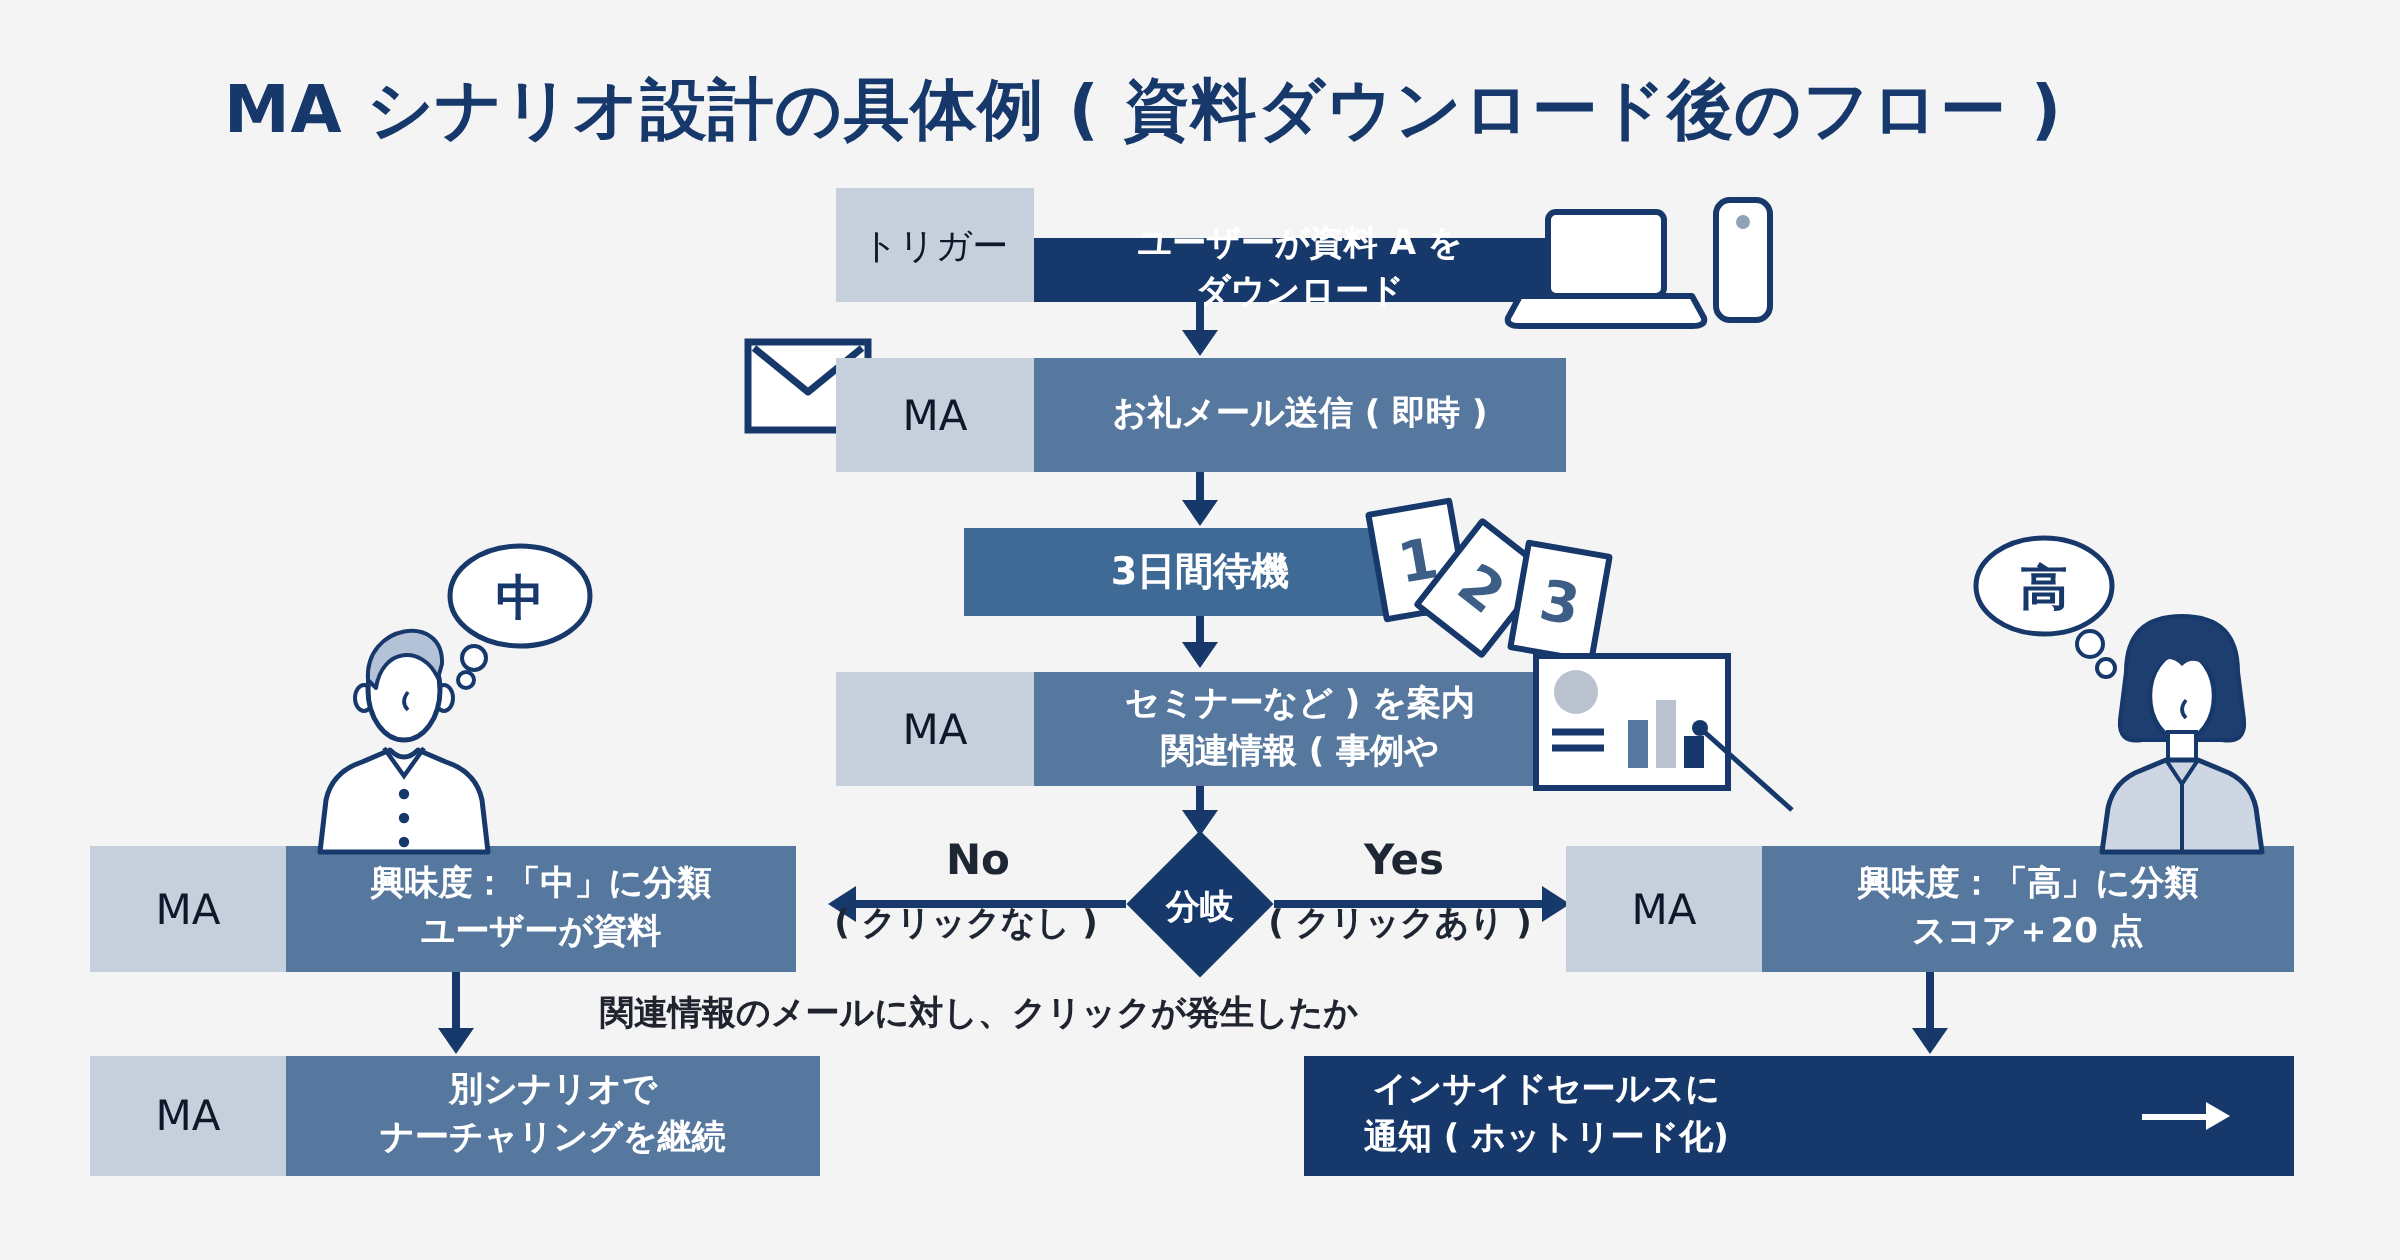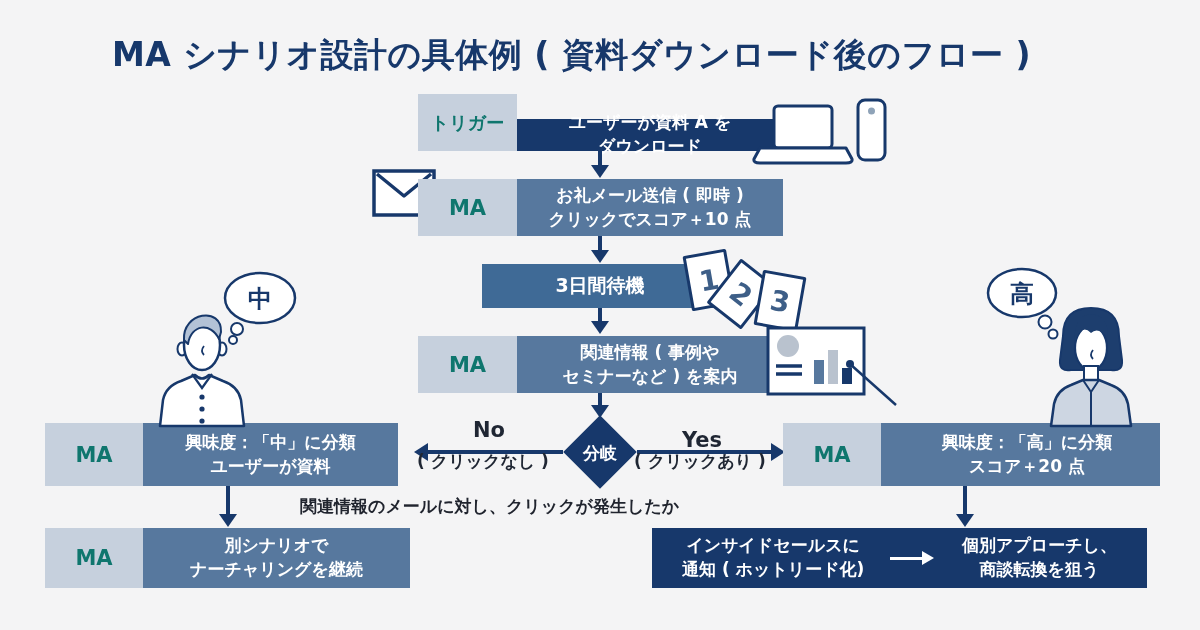--- a/index.html
+++ b/index.html
@@ -9,21 +9,21 @@
     font-family:"DejaVu Sans","Liberation Sans",sans-serif;
     position:relative;overflow:hidden;
   }
   .stage{position:absolute;left:0;top:0;width:1200px;height:630px;}
   .title{
     position:absolute;left:0;top:33px;width:1143px;text-align:center;
     font-size:33px;font-weight:bold;color:#17386b;letter-spacing:.5px;
   }
   .row{position:absolute;display:flex;}
   .lbl{
-    background:#c6d0dd;color:#0f766e;font-weight:bold;font-size:21px;
+    background:#c6d0dd;color:#0f172a;font-weight:normal;font-size:21px;
     display:flex;align-items:center;justify-content:center;
   }
   .lbl.small{font-size:18px;}
   .cnt{
     background:#57789e;color:#fff;font-weight:bold;font-size:17px;
     display:flex;flex-direction:column;align-items:center;justify-content:center;
     line-height:1.4;text-align:center;
   }
   .cnt.navy{background:#17386b;}
   .wait-box{
@@ -110,21 +110,20 @@
 
   <svg style="left:372px;top:168px;" width="64" height="50" viewBox="0 0 64 50">
     <rect x="2" y="3" width="60" height="44" fill="#ffffff" stroke="#17386b" stroke-width="3.5"></rect>
     <path d="M 5 6 L 32 28 L 59 6" fill="none" stroke="#17386b" stroke-width="3.5" stroke-linejoin="round"></path>
   </svg>
 
   <div class="row" style="left:418px;top:179px;height:57px;">
     <div class="lbl" style="width:99px;">MA</div>
     <div class="cnt" style="width:266px;">
       <span>お礼メール送信 ( 即時 )</span>
-      <span>クリックでスコア＋10 点</span>
     </div>
   </div>
 
   <div>
     <div class="vline" style="left:598px;top:236px;height:15px;"></div>
     <div class="head-down" style="left:591px;top:250px;"></div>
   </div>
 
   <div class="wait-box">3日間待機</div>
 
@@ -133,22 +132,22 @@
   <div class="card" style="left:758px;top:273px;transform:rotate(10deg);">3</div>
 
   <div>
     <div class="vline" style="left:598px;top:308px;height:14px;"></div>
     <div class="head-down" style="left:591px;top:321px;"></div>
   </div>
 
   <div class="row" style="left:418px;top:336px;height:57px;">
     <div class="lbl" style="width:99px;">MA</div>
     <div class="cnt" style="width:266px;">
+      <span>セミナーなど ) を案内</span>
       <span>関連情報 ( 事例や</span>
-      <span>セミナーなど ) を案内</span>
     </div>
   </div>
 
   <svg style="left:766px;top:326px;" width="136" height="84" viewBox="0 0 136 84">
     <rect x="2" y="2" width="96" height="66" fill="#ffffff" stroke="#17386b" stroke-width="3"></rect>
     <circle cx="22" cy="20" r="11" fill="#b9c2ce"></circle>
     <line x1="10" y1="40" x2="36" y2="40" stroke="#17386b" stroke-width="3.5"></line>
     <line x1="10" y1="48" x2="36" y2="48" stroke="#17386b" stroke-width="3.5"></line>
     <rect x="48" y="34" width="10" height="24" fill="#57789e"></rect>
     <rect x="62" y="24" width="10" height="34" fill="#b9c2ce"></rect>
@@ -171,21 +170,21 @@
     <div class="hline" style="left:428px;top:450px;width:135px;"></div>
     <div class="head-left" style="left:414px;top:443px;"></div>
   </div>
   <div class="yn big" style="left:439px;top:418px;width:100px;">No</div>
   <div class="yn sub" style="left:393px;top:450px;width:180px;">( クリックなし )</div>
 
   <div>
     <div class="hline" style="left:637px;top:450px;width:134px;"></div>
     <div class="head-right" style="left:771px;top:443px;"></div>
   </div>
-  <div class="yn big" style="left:652px;top:428px;width:100px;">Yes</div>
+  <div class="yn big" style="left:652px;top:418px;width:100px;">Yes</div>
   <div class="yn sub" style="left:610px;top:450px;width:180px;">( クリックあり )</div>
 
   <div class="caption">関連情報のメールに対し、クリックが発生したか</div>
 
   <div class="row" style="left:45px;top:423px;height:63px;">
     <div class="lbl" style="width:98px;">MA</div>
     <div class="cnt" style="width:255px;">
       <span>興味度：「中」に分類</span>
       <span>ユーザーが資料</span>
     </div>
@@ -199,43 +198,39 @@
   <div class="row" style="left:45px;top:528px;height:60px;">
     <div class="lbl" style="width:98px;">MA</div>
     <div class="cnt" style="width:267px;">
       <span>別シナリオで</span>
       <span>ナーチャリングを継続</span>
     </div>
   </div>
 
   <div class="row" style="left:783px;top:423px;height:63px;">
     <div class="lbl" style="width:98px;">MA</div>
-    <div class="cnt" style="width:266px;padding-left:13px;">
+    <div class="cnt" style="width:266px;">
       <span>興味度：「高」に分類</span>
       <span>スコア＋20 点</span>
     </div>
   </div>
 
   <div>
     <div class="vline" style="left:963px;top:486px;height:29px;"></div>
     <div class="head-down" style="left:956px;top:514px;"></div>
   </div>
 
   <div class="bottom-box">
     <div class="bb-text">
       <span>インサイドセールスに</span>
       <span>通知 ( ホットリード化)</span>
     </div>
     <div class="warrow">
       <div class="wline"></div>
         <div class="whead"></div>
-    </div>
-    <div class="bb-text">
-      <span>個別アプローチし、</span>
-      <span>商談転換を狙う</span>
     </div>
   </div>
 
   <svg style="left:148px;top:266px;" width="182" height="160" viewBox="0 0 182 160">
     <g>
       <ellipse cx="112" cy="32" rx="35" ry="25" fill="#ffffff" stroke="#17386b" stroke-width="2.5"></ellipse>
       <circle cx="89" cy="63" r="6" fill="#ffffff" stroke="#17386b" stroke-width="2"></circle>
       <circle cx="85" cy="74" r="4" fill="#ffffff" stroke="#17386b" stroke-width="2"></circle>
       <text class="bubble-text" x="112" y="41" font-size="24" text-anchor="middle">中</text>
     </g>

